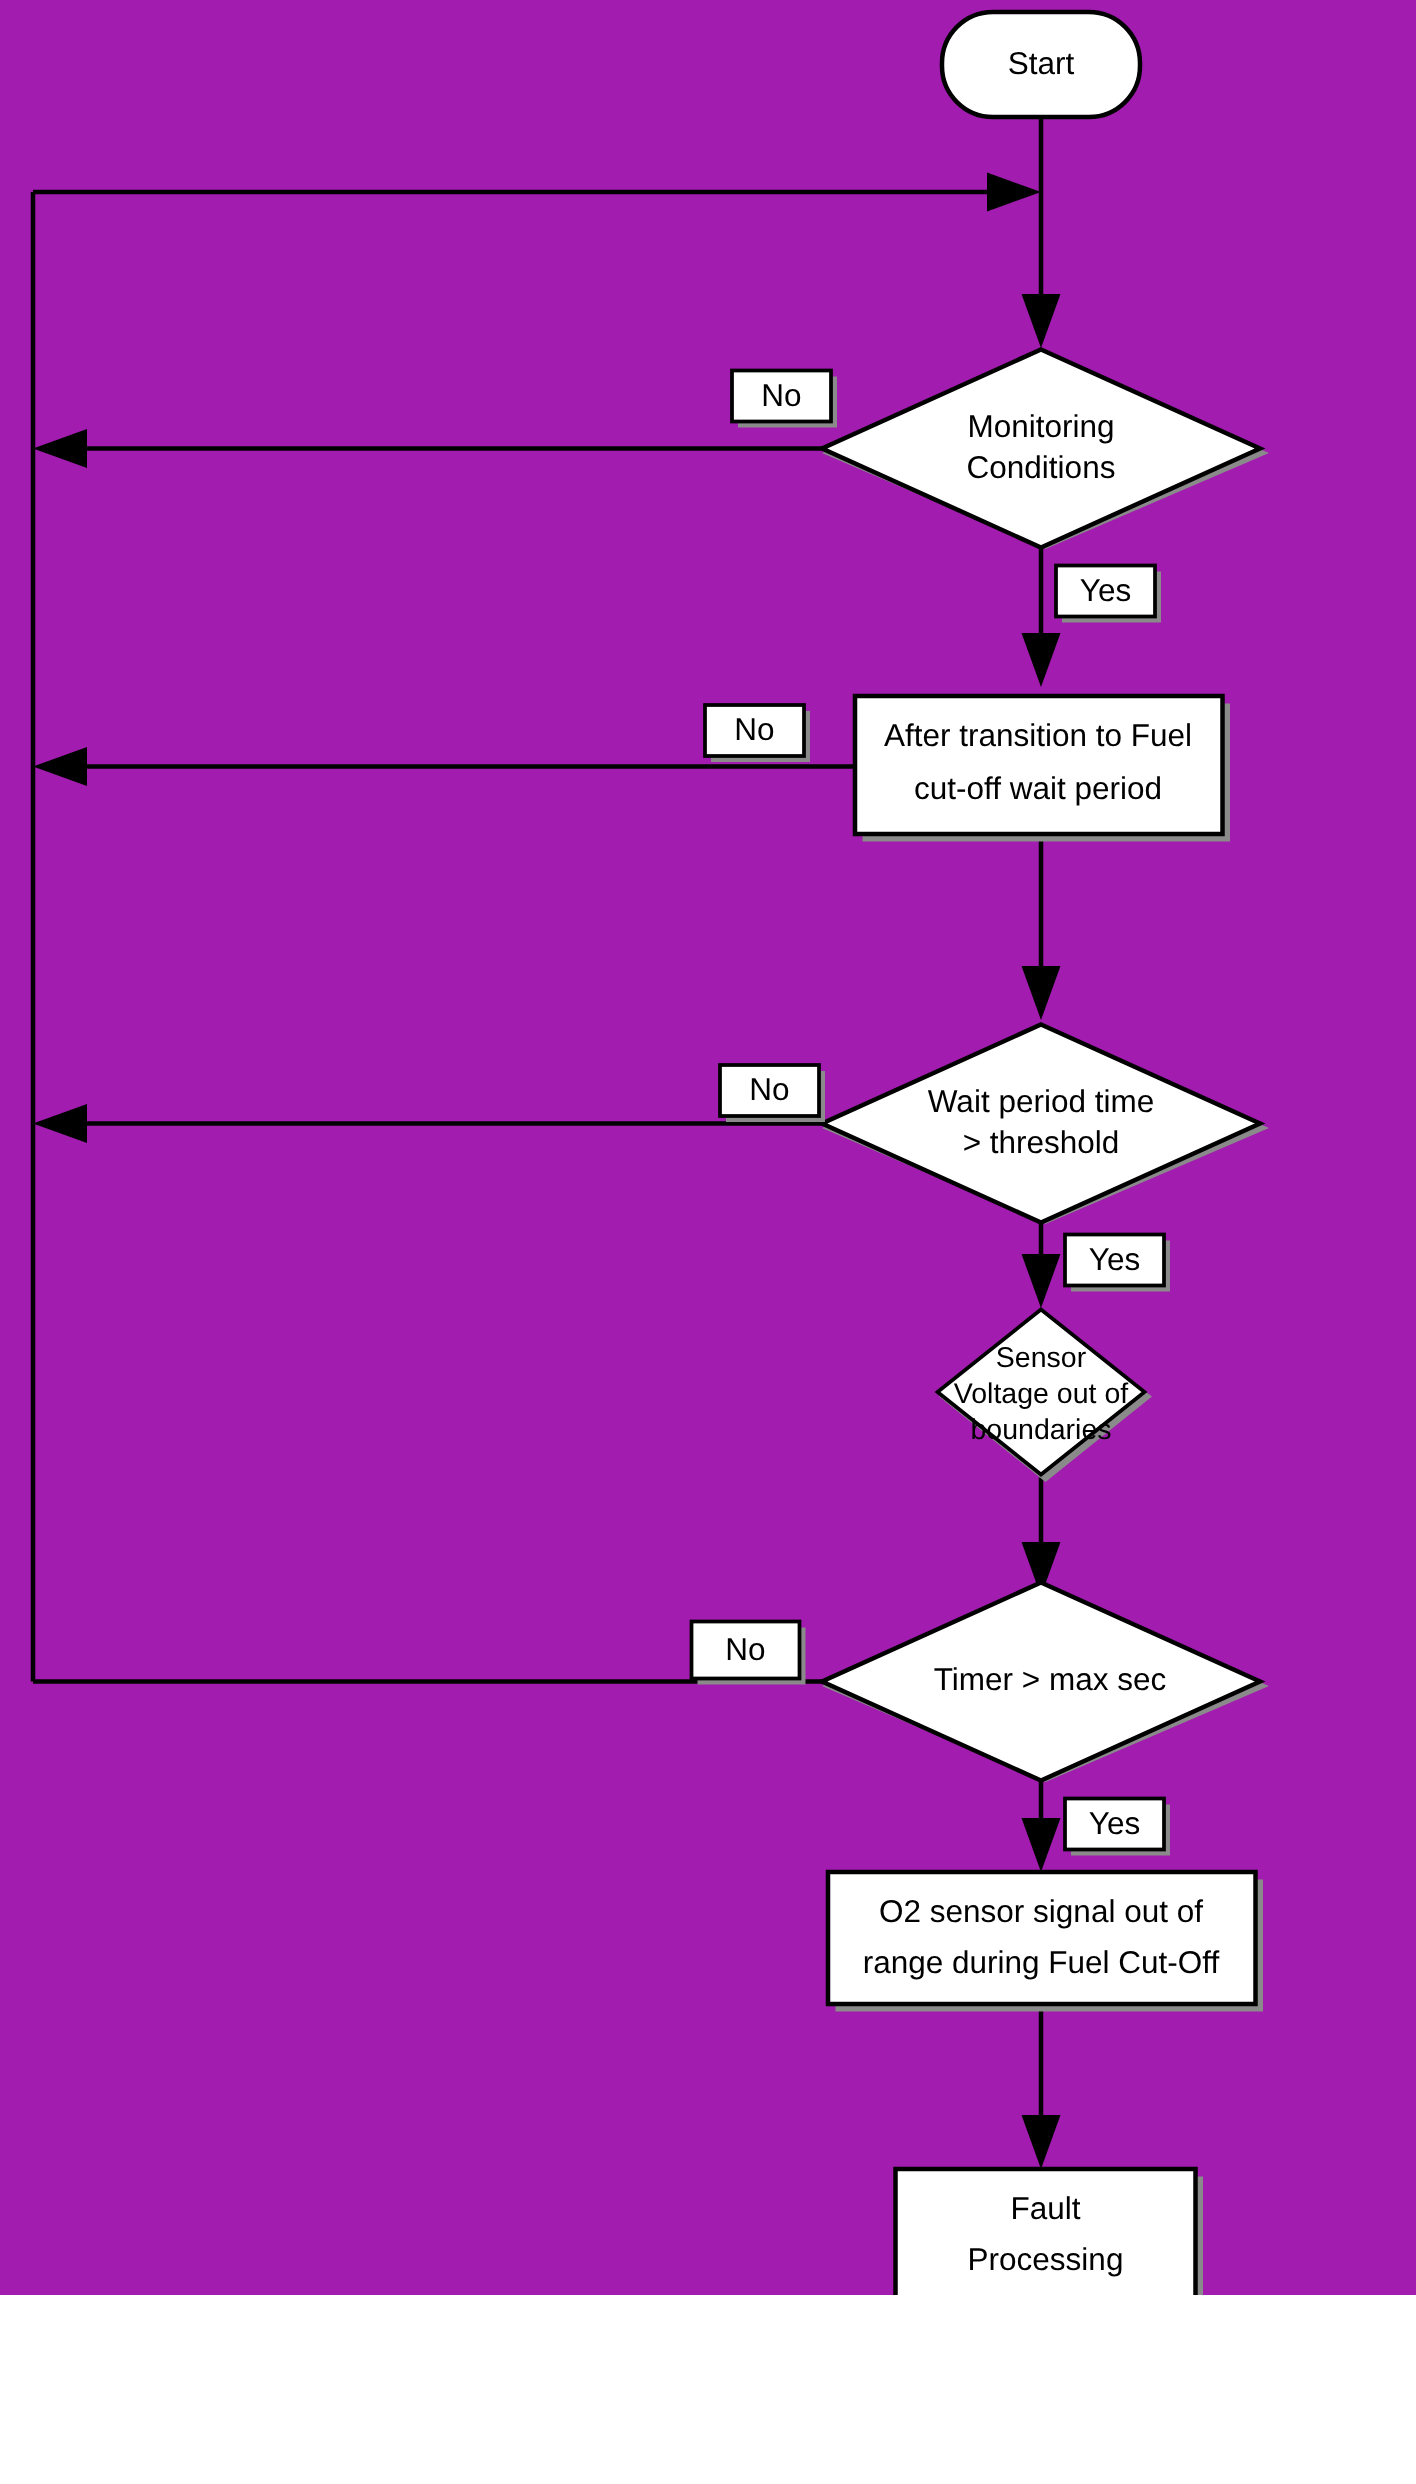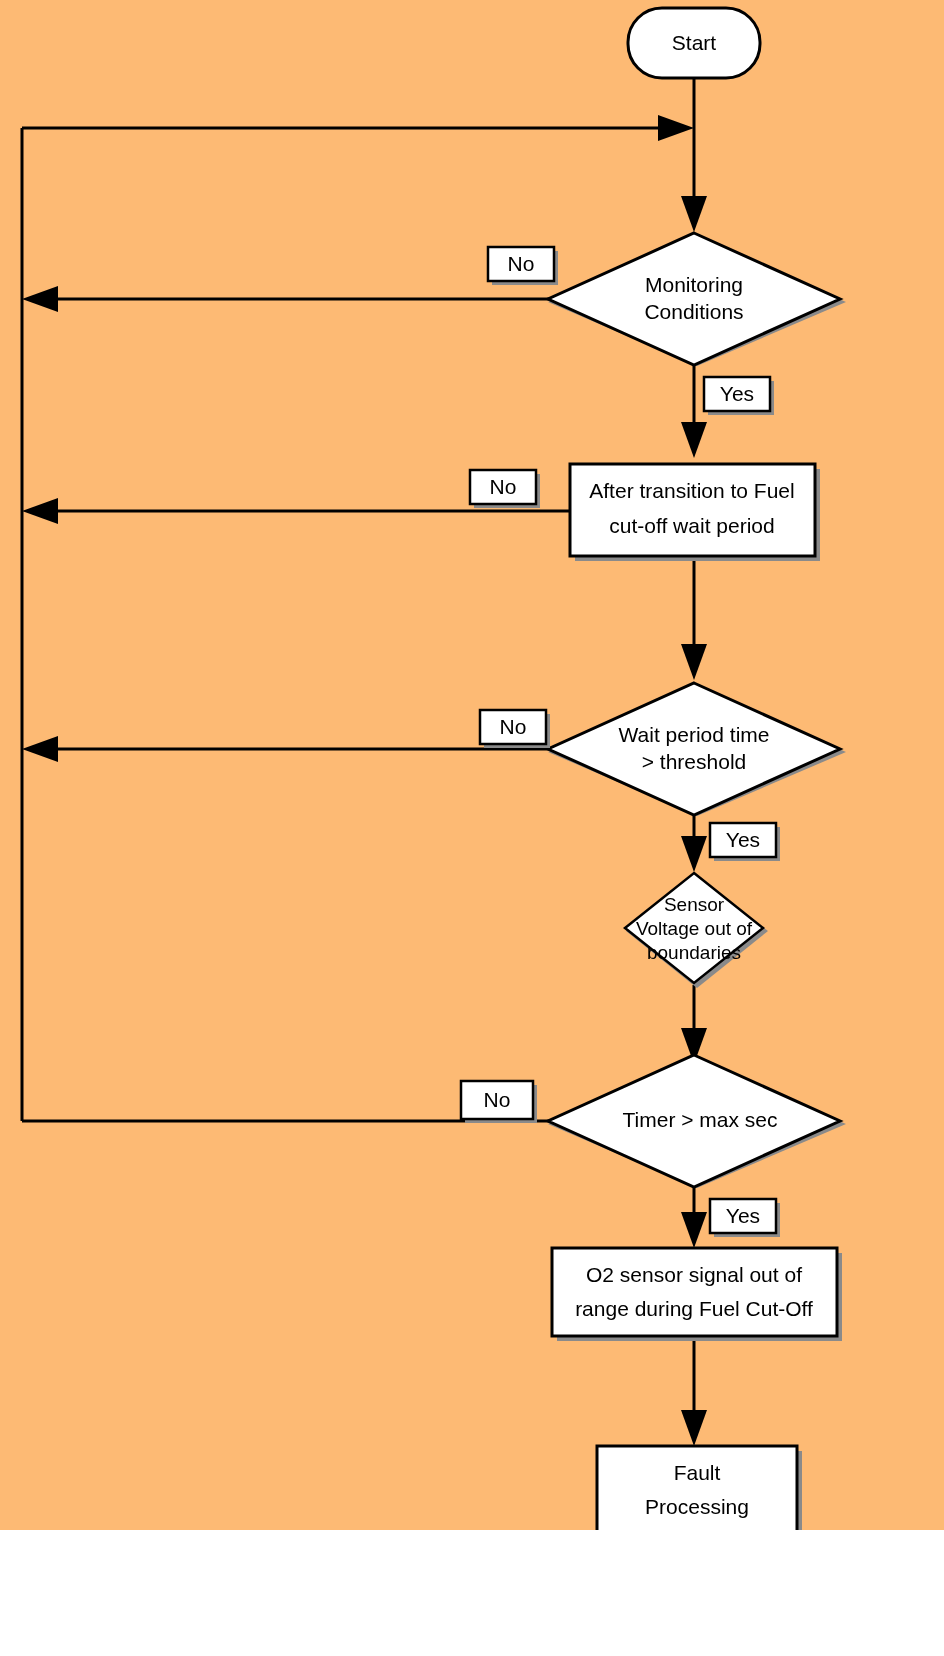--- a/index.html
+++ b/index.html
@@ -7,21 +7,21 @@
     padding: 0;
     background: #ffffff;
   }
   body {
     font-family: "Liberation Sans", sans-serif;
   }
   #canvas {
     position: relative;
     width: 944px;
     height: 1530px;
-    background: #fdba74;
+    background: #a21caf;
     overflow: hidden;
   }
   svg.flow {
     position: absolute;
     left: 0;
     top: 0;
     width: 944px;
     height: 1656px;
   }
   .node-text {

